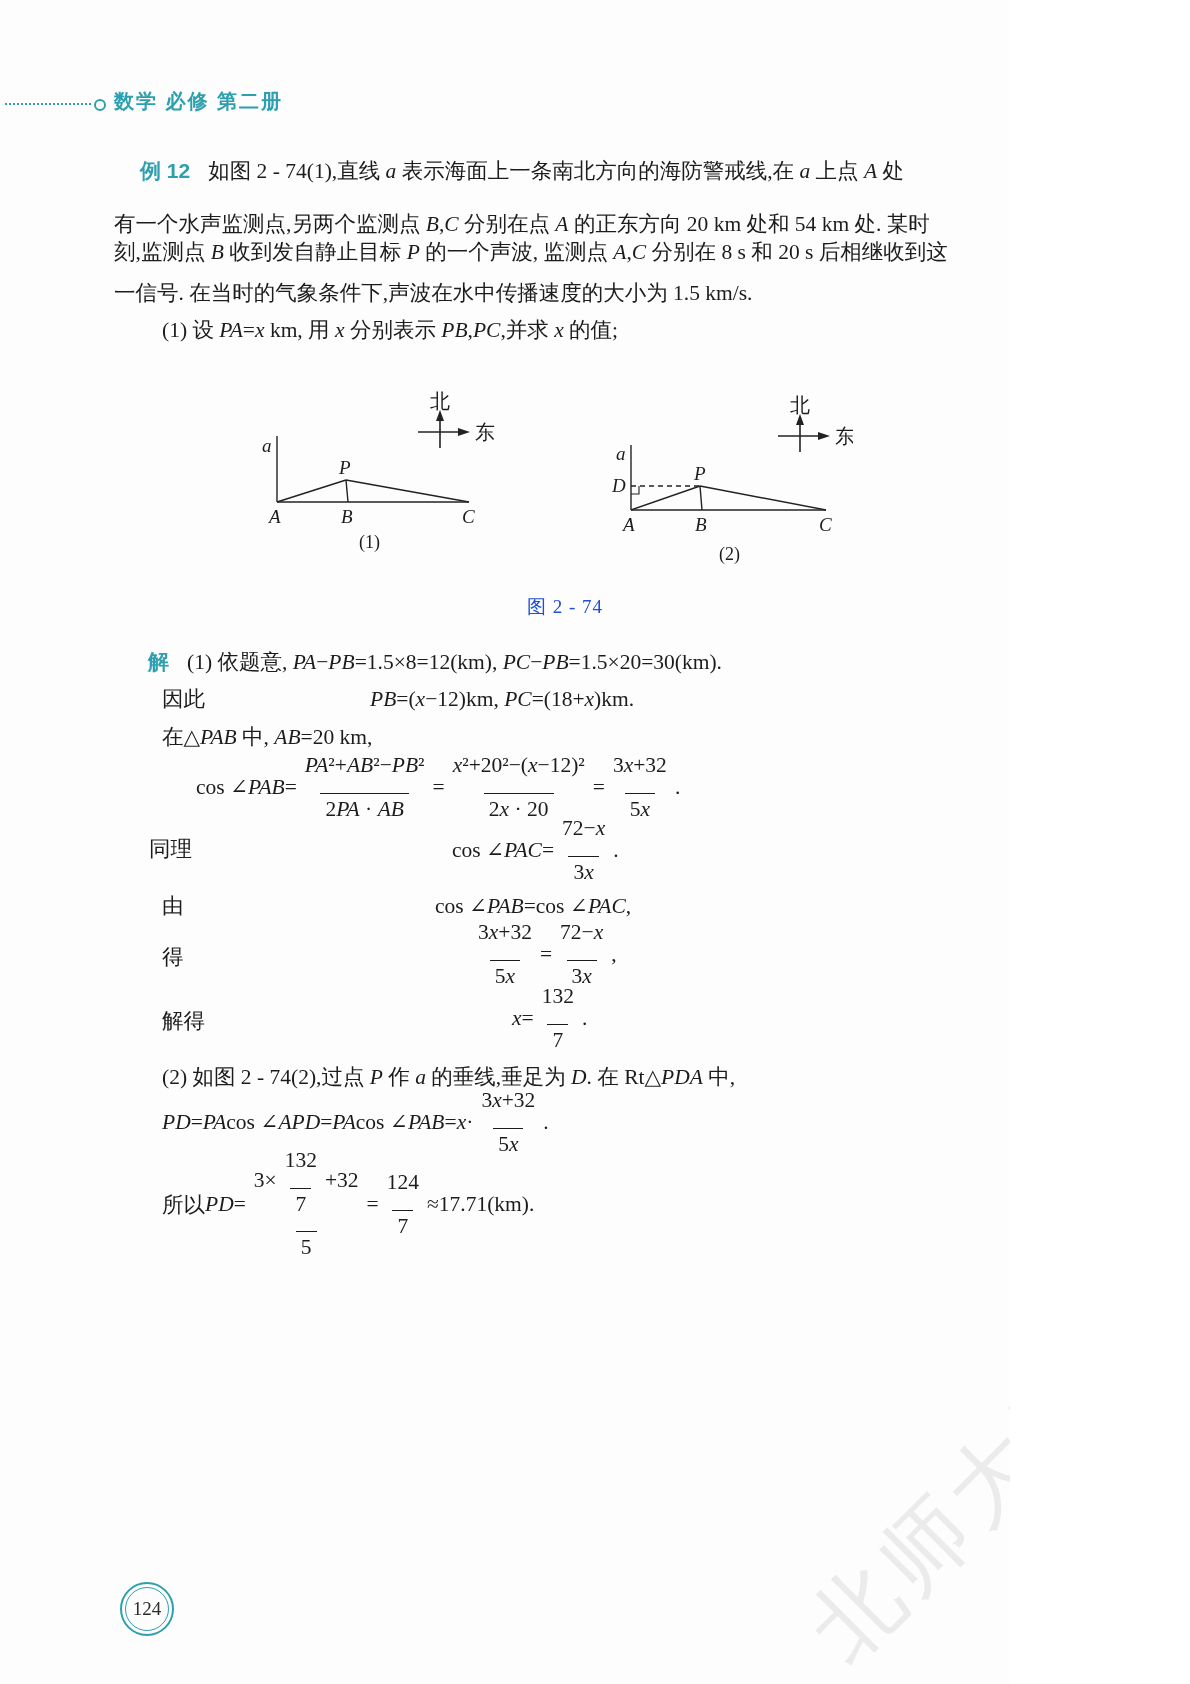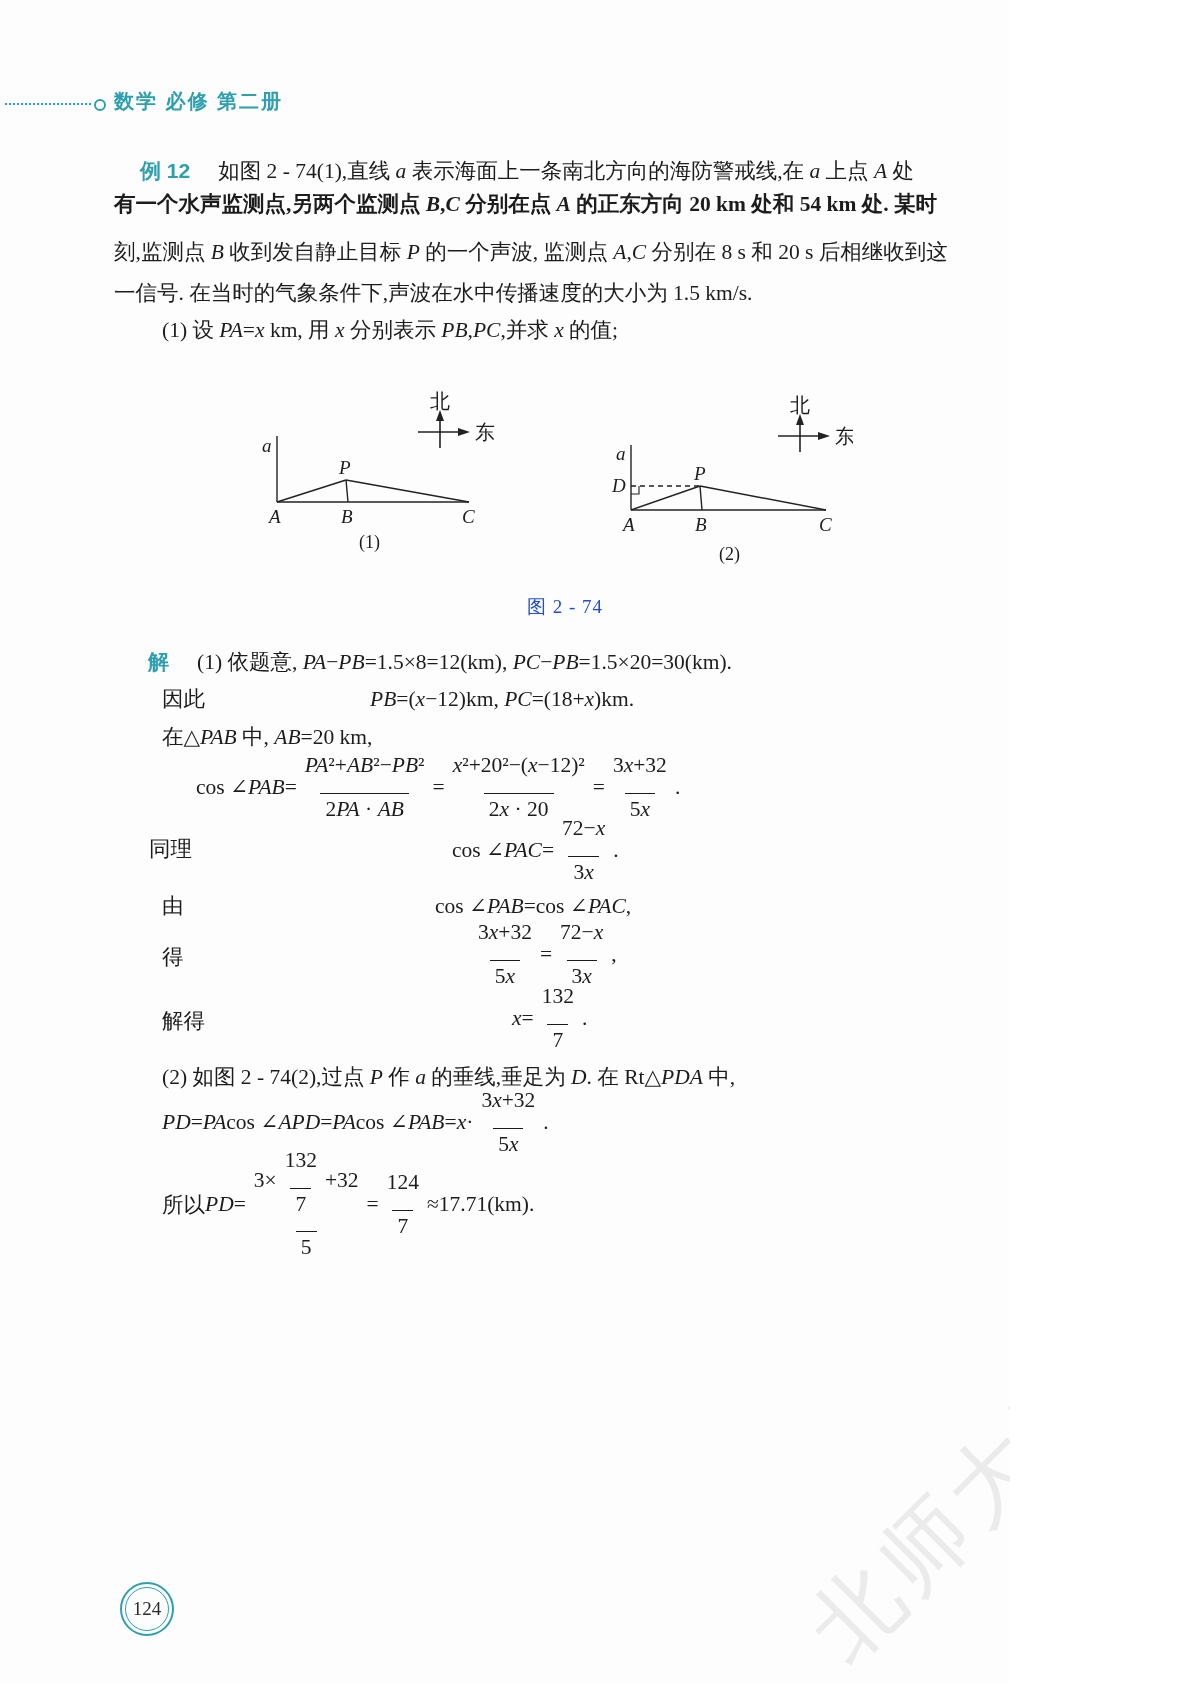--- a/index.html
+++ b/index.html
@@ -9,21 +9,21 @@
   .hdr-dotline{position:absolute;left:5px;top:103px;width:86px;border-top:2px dotted #2e9fae;}
   .hdr-ring{position:absolute;left:94px;top:99px;width:8px;height:8px;border:2px solid #2e9fae;border-radius:50%;}
   .hdr-title{position:absolute;left:114px;top:88px;font-family:"Liberation Sans","DejaVu Sans",sans-serif;
              font-weight:bold;font-size:20px;color:#2e9fae;letter-spacing:2px;white-space:nowrap;}
   
   .line{position:absolute;white-space:nowrap;font-size:21.5px;line-height:1.3;}
   .fline{position:absolute;white-space:nowrap;font-size:21.5px;display:flex;align-items:center;}
   .cn,.mu{font-style:normal;}
   .mi{font-style:italic;}
   .ex-label,.sol-label{font-family:"Liberation Sans","DejaVu Sans",sans-serif;font-weight:bold;
-             color:#2e9fae;margin-right:28px;}
+             color:#2e9fae;margin-right:18px;}
   
   .frac{display:inline-flex;flex-direction:column;align-items:center;margin:0 3px;vertical-align:middle;line-height:1.15;gap:12px;}
   .num{display:block;padding:0 5px 3px;text-align:center;}
   .den{display:block;border-top:1.6px solid #1c1c1c;padding:3px 5px 0;text-align:right;}
   
   .fig-caption{position:absolute;left:0;top:594px;width:1130px;text-align:center;
                color:#1d4ed8;font-size:19px;letter-spacing:1px;}
   
   .figsvg{position:absolute;}
   .figsvg text{font-family:"Liberation Serif","DejaVu Serif",serif;}
@@ -45,21 +45,21 @@
 
 <div class="page">
 
   <div class="hdr-dotline"></div>
   <div class="hdr-ring"></div>
   <div class="hdr-title">数学 必修 第二册</div>
 
   <div class="line" style="left:140px;top:157px;">
     <span class="ex-label" style="font-size:21px;">例 12</span><span><span class="cn">如图 2 - 74(1),直线 </span><span class="mi">a</span><span class="cn"> 表示海面上一条南北方向的海防警戒线,在 </span><span class="mi">a</span><span class="cn"> 上点 </span><span class="mi">A</span><span class="cn"> 处</span></span>
   </div>
-  <div class="line" style="left:114px;top:191px;font-weight:bold;"><span class="cn">有一个水声监测点,另两个监测点 </span><span class="mi">B</span><span class="cn">,</span><span class="mi">C</span><span class="cn"> 分别在点 </span><span class="mi">A</span><span class="cn"> 的正东方向 20 km 处和 54 km 处. 某时</span></div>
+  <div class="line" style="left:114px;top:211px;"><span class="cn">有一个水声监测点,另两个监测点 </span><span class="mi">B</span><span class="cn">,</span><span class="mi">C</span><span class="cn"> 分别在点 </span><span class="mi">A</span><span class="cn"> 的正东方向 20 km 处和 54 km 处. 某时</span></div>
   <div class="line" style="left:114px;top:239px;"><span class="cn">刻,监测点 </span><span class="mi">B</span><span class="cn"> 收到发自静止目标 </span><span class="mi">P</span><span class="cn"> 的一个声波, 监测点 </span><span class="mi">A</span><span class="cn">,</span><span class="mi">C</span><span class="cn"> 分别在 8 s 和 20 s 后相继收到这</span></div>
   <div class="line" style="left:114px;top:280px;"><span class="cn">一信号. 在当时的气象条件下,声波在水中传播速度的大小为 1.5 km/s.</span></div>
   <div class="line" style="left:162px;top:317px;"><span class="cn">(1) 设 </span><span class="mi">PA</span><span class="mu">=</span><span class="mi">x</span><span class="cn"> km, 用 </span><span class="mi">x</span><span class="cn"> 分别表示 </span><span class="mi">PB</span><span class="cn">,</span><span class="mi">PC</span><span class="cn">,并求 </span><span class="mi">x</span><span class="cn"> 的值;</span></div>
 
   <svg class="figsvg" style="left:256px;top:390px;" width="240" height="165" viewBox="0 0 240 165">
     <g stroke="#222" stroke-width="1.6" fill="#222">
       <line x1="184" y1="58" x2="184" y2="26"></line>
       <polygon points="184,20 180,31 188,31" stroke="none"></polygon>
       <line x1="162" y1="42" x2="202" y2="42"></line>
       <polygon points="214,42 202,38 202,46" stroke="none"></polygon>

